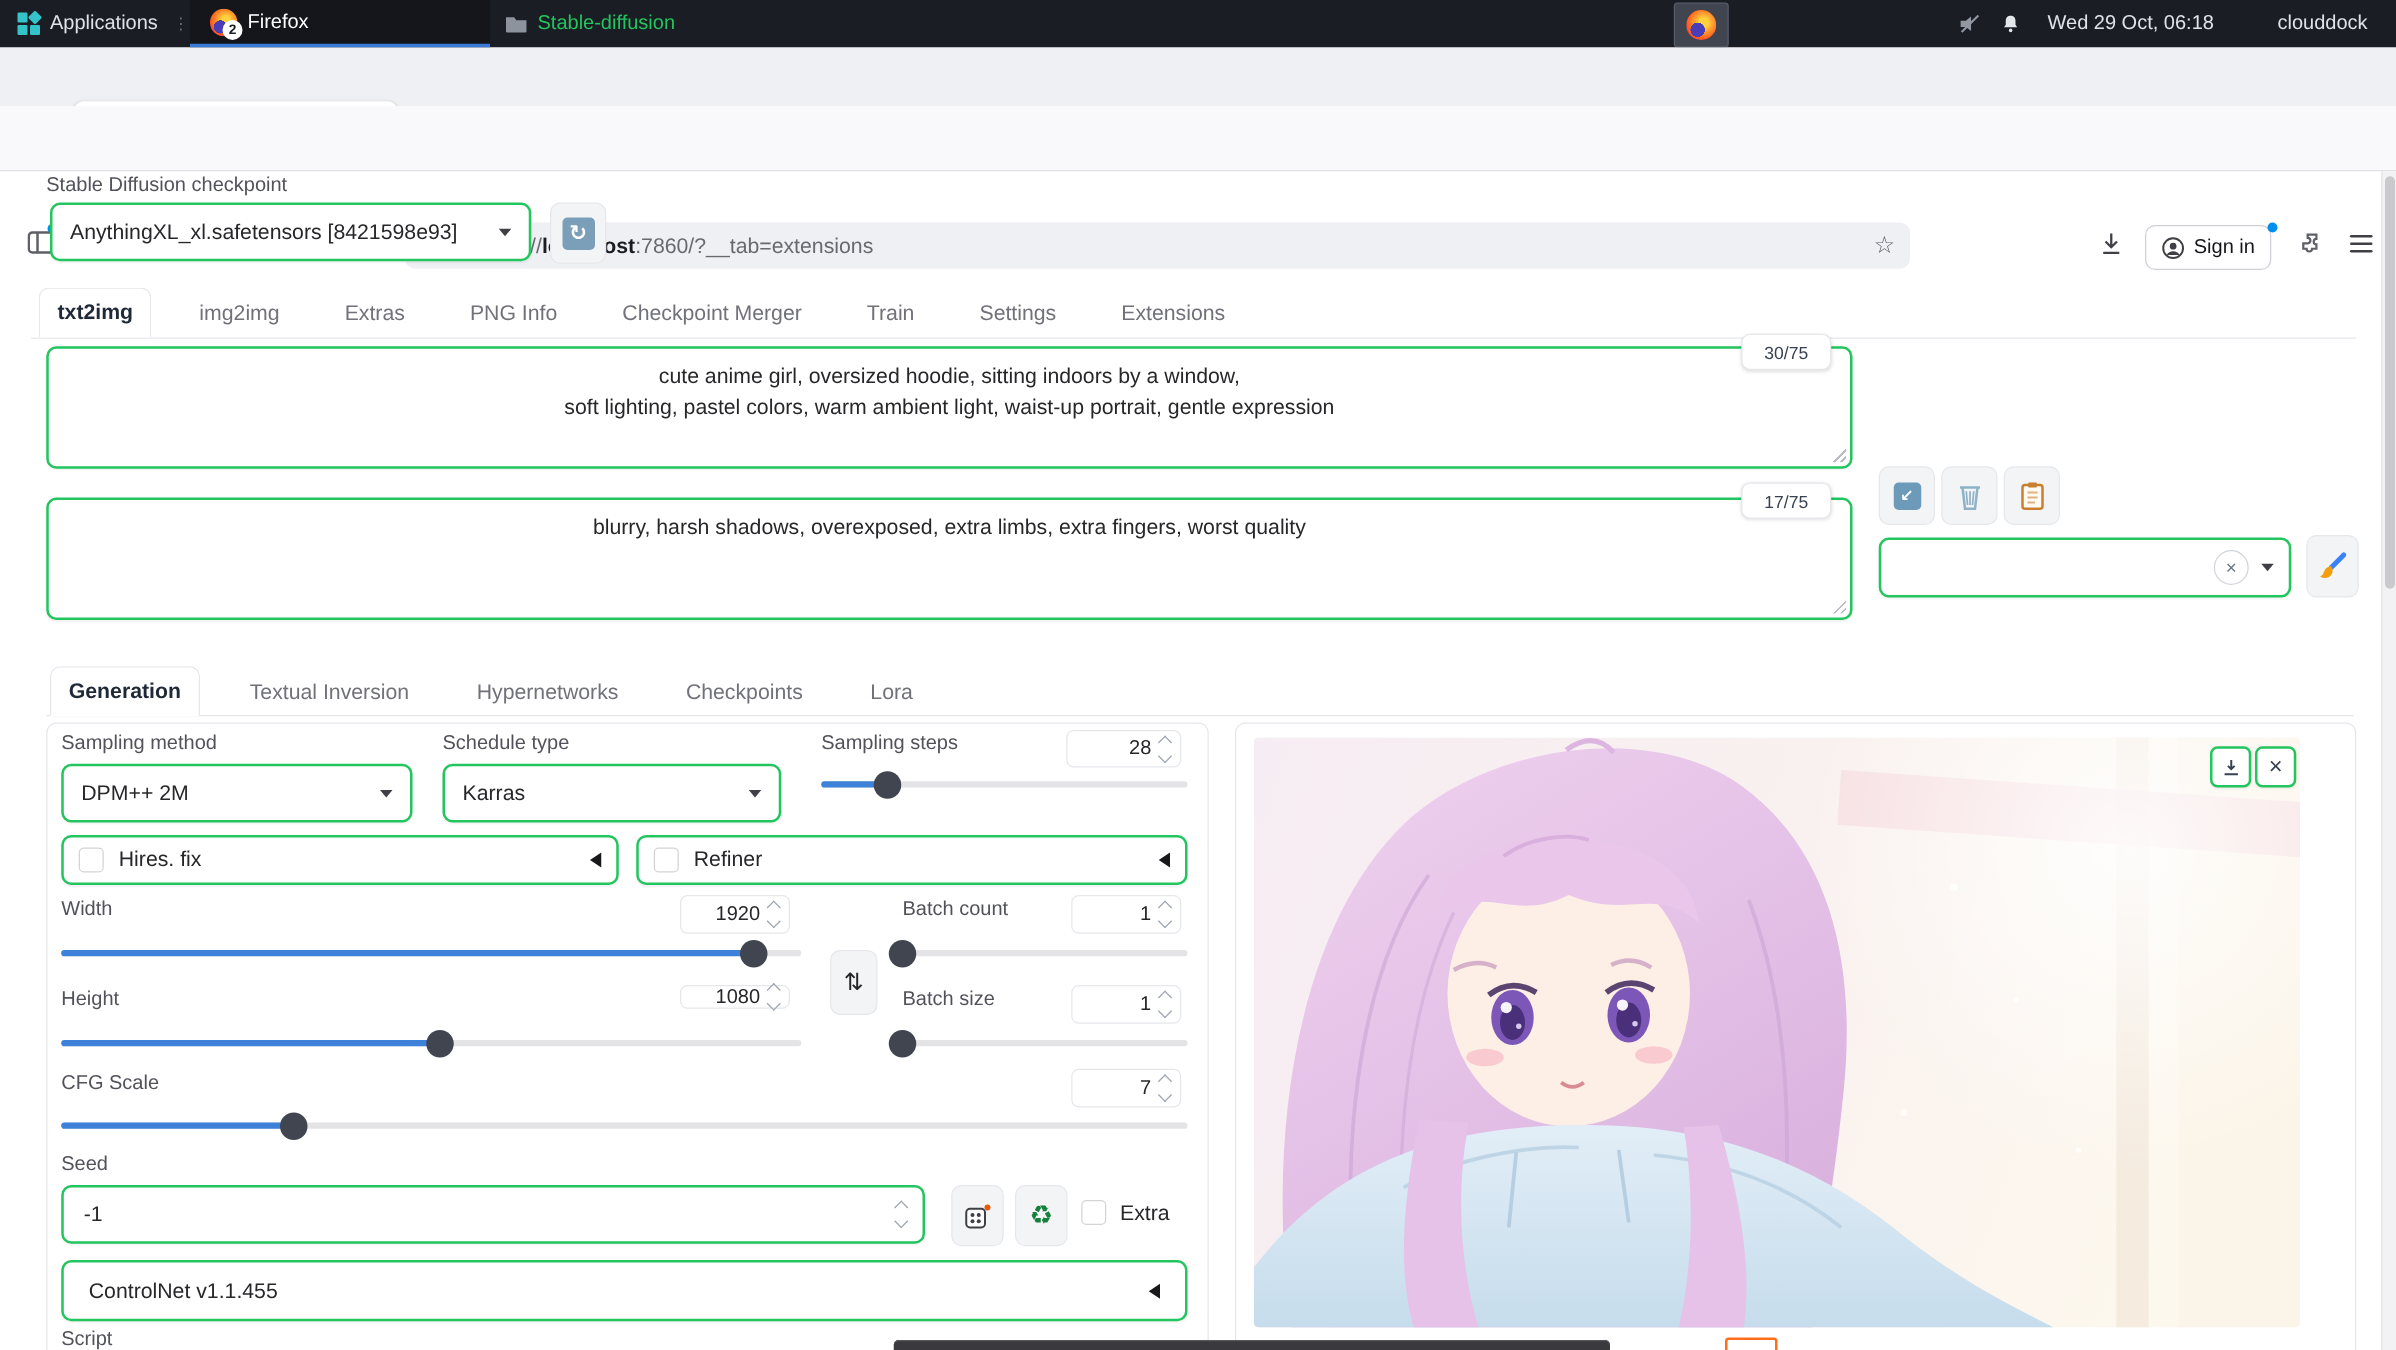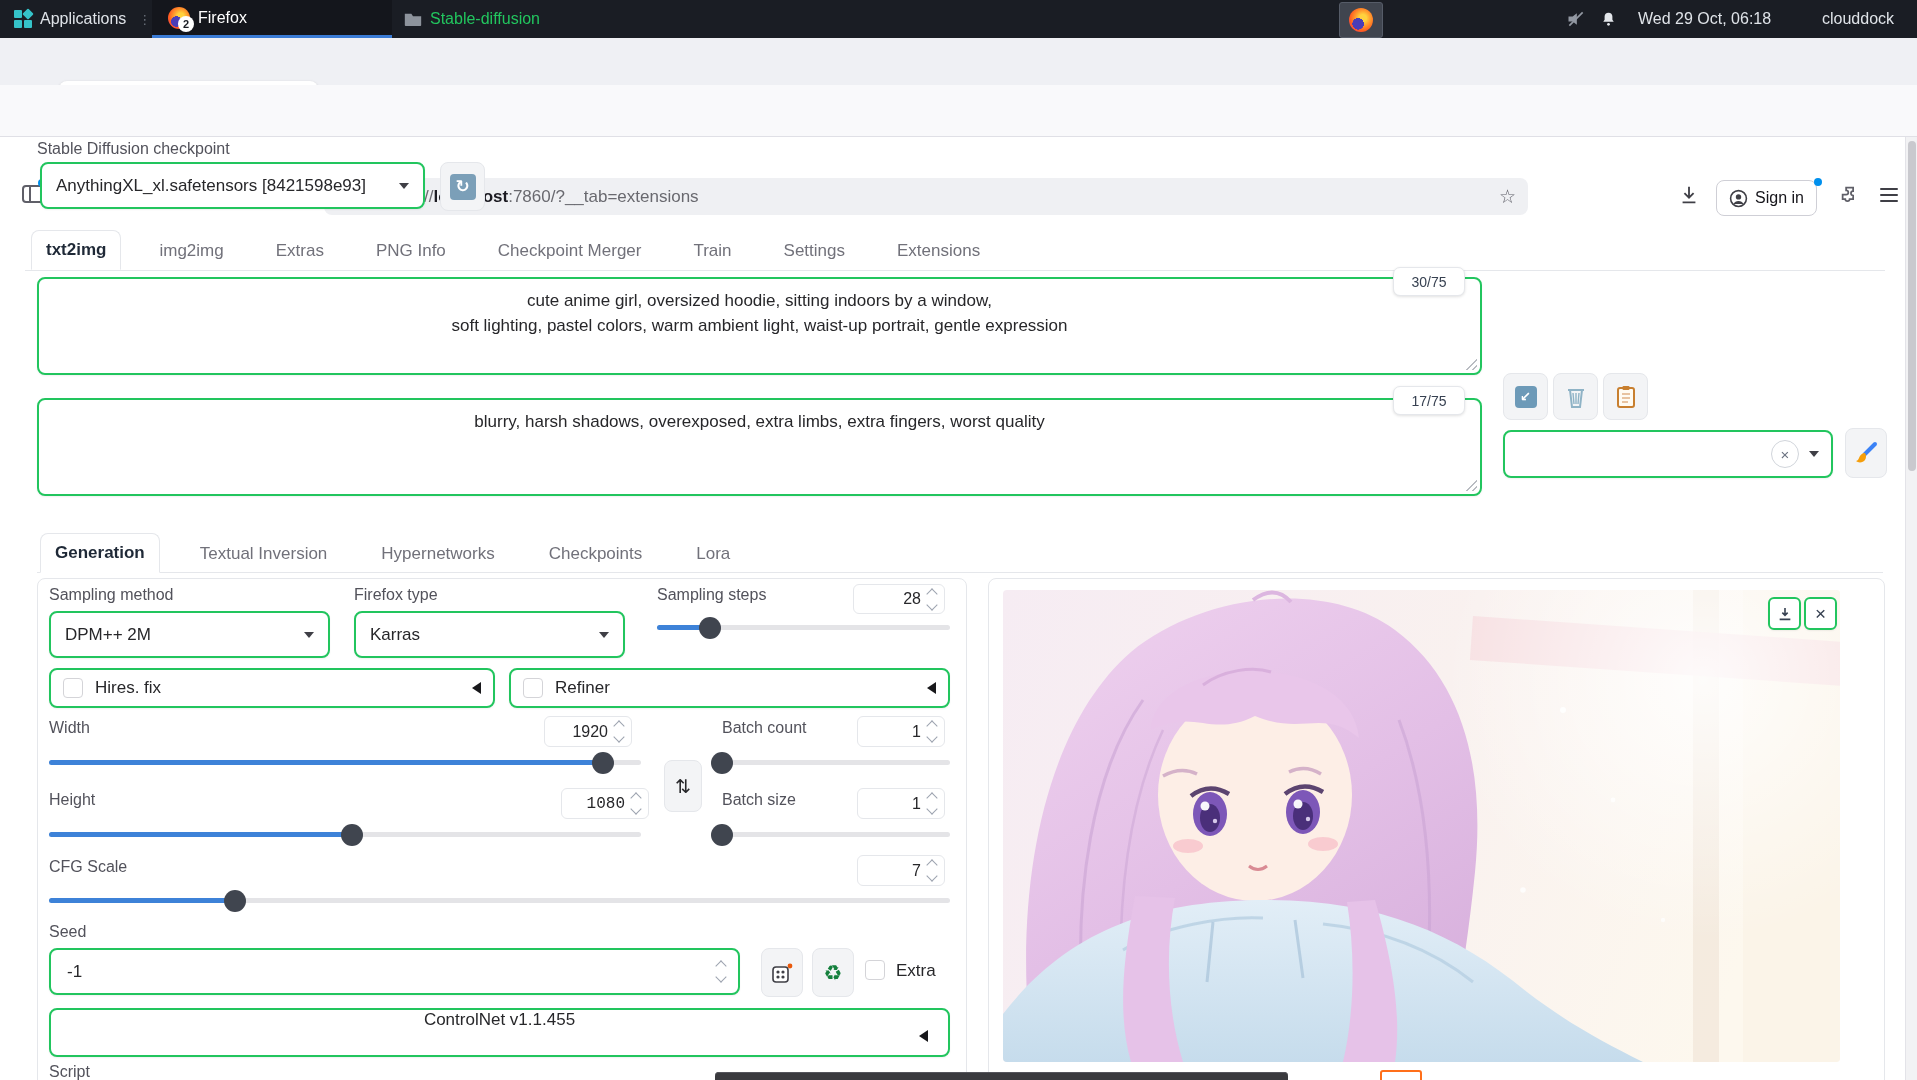--- a/index.html
+++ b/index.html
@@ -268,21 +268,21 @@
     <span class="gtab">Lora</span>
   </div>
 
   <div class="abs panelframe" style="left:37px;top:578px;width:928px;height:560px;"></div>
 
   <div class="abs glabel" style="left:49px;top:586px;">Sampling method</div>
   <div class="abs gbox ddown" style="left:49px;top:611px;width:281px;height:47px;">
     <span class="gval">DPM++ 2M</span>
     <span class="caret"></span>
   </div>
-  <div class="abs glabel" style="left:354px;top:586px;">Firefox type</div>
+  <div class="abs glabel" style="left:354px;top:586px;">Schedule type</div>
   <div class="abs gbox ddown" style="left:354px;top:611px;width:271px;height:47px;">
     <span class="gval">Karras</span>
     <span class="caret"></span>
   </div>
   <div class="abs glabel" style="left:657px;top:586px;">Sampling steps</div>
   <div class="abs numin" style="left:853px;top:584px;width:92px;height:30px;">
     <input readonly="" value="28" style="">
     <span class="spin">
         <i class="chu"></i>
         <i class="chd"></i>
@@ -326,21 +326,21 @@
         <i class="chu"></i>
         <i class="chd"></i>
       </span>
   </div>
   <div class="abs slider" style="left:722px;top:760px;width:228px;">
     <div class="sl-fill" style="width: 0%;"></div>
       <div class="sl-handle" style="left: 0%;"></div>
   </div>
 
   <div class="abs glabel" style="left:49px;top:791px;">Height</div>
-  <div class="abs numin" style="left:561px;top:788px;width:88px;height:31px;font-family:Liberation Mono, monospace;">
+  <div class="abs numin" style="left:544px;top:788px;width:88px;height:19px;">
     <input readonly="" value="1080" style="">
     <span class="spin">
         <i class="chu"></i>
         <i class="chd"></i>
       </span>
   </div>
   <div class="abs slider" style="left:49px;top:832px;width:592px;">
     <div class="sl-fill" style="width: 51.2097%;"></div>
       <div class="sl-handle" style="left: 51.2097%;"></div>
   </div>
@@ -387,21 +387,21 @@
         <circle cx="8" cy="16" r="1.6" fill="#3f3f46"></circle>
       <circle cx="20" cy="5" r="2.4" fill="#e8590c"></circle>
       </svg>
   </div>
   <div class="abs toolbtn" style="left:812px;top:948px;width:40px;height:47px;font-size:21px;color:#15803d;">
     <span>♻</span>
   </div>
   <span class="abs ckbox" style="left:865px;top:960px;"></span>
   <div class="abs gval" style="left:896px;top:961px;">Extra</div>
 
-  <div class="abs gbox" style="left:49px;top:1008px;width:901px;height:49px;display:flex;align-items:center;padding:0 20px;flex-direction:column;">
+  <div class="abs gbox" style="left:49px;top:1008px;width:901px;height:49px;display:flex;align-items:center;padding:0 20px;">
     <span class="gval">ControlNet v1.1.455</span>
     <span class="tri-left" style="margin-left:auto;"></span>
   </div>
   <div class="abs glabel" style="left:49px;top:1063px;">Script</div>
 
   <div class="abs panelframe" style="left:988px;top:578px;width:895px;height:560px;"></div>
 
   <svg class="abs" style="left:1003px;top:590px;border-radius:4px;" width="837" height="472" viewBox="0 0 837 472">
     <defs>
       <linearGradient id="bgG" x1="0" y1="0" x2="1" y2="0.2">

